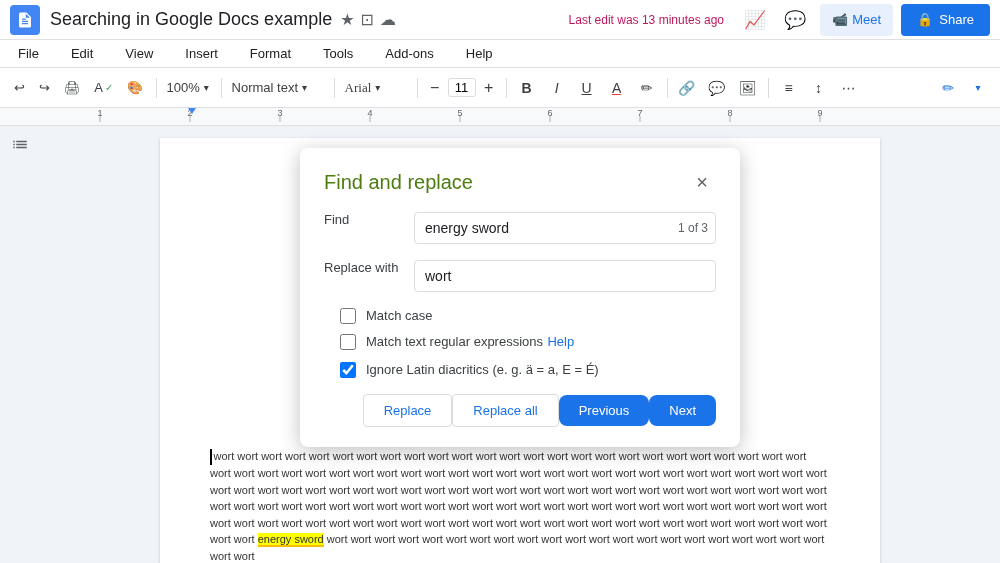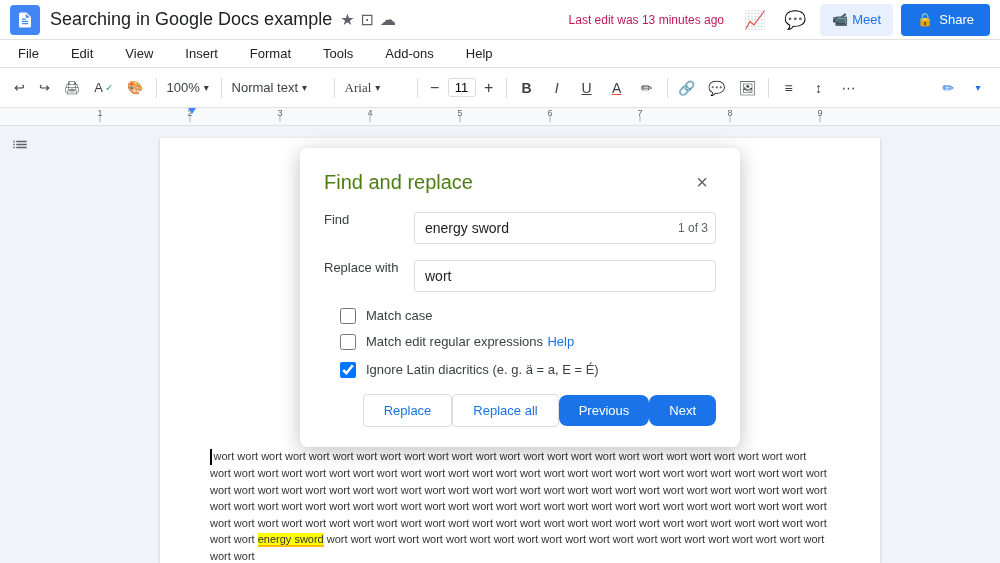--- a/index.html
+++ b/index.html
@@ -440,21 +440,21 @@
           </div>
         </div>
 
         <div class="checkbox-row">
           <input type="checkbox" id="match-case" style="">
           <label for="match-case" class="checkbox-label">Match case</label>
         </div>
 
         <div class="checkbox-row">
           <input type="checkbox" id="match-regex" style="">
-          <label for="match-regex" class="checkbox-label">Match edit regular expressions</label>
+          <label for="match-regex" class="checkbox-label">Match text regular expressions</label>
           &nbsp;<a href="#" class="help-link">Help</a>
         </div>
 
         <div class="checkbox-row">
           <input type="checkbox" id="ignore-diacritics" checked="" style="">
           <label for="ignore-diacritics" class="checkbox-label">Ignore Latin diacritics (e. g. ä = a, E = É)</label>
         </div>
 
         <div id="dialog-actions">
           <button class="action-btn-outline">Replace</button>

